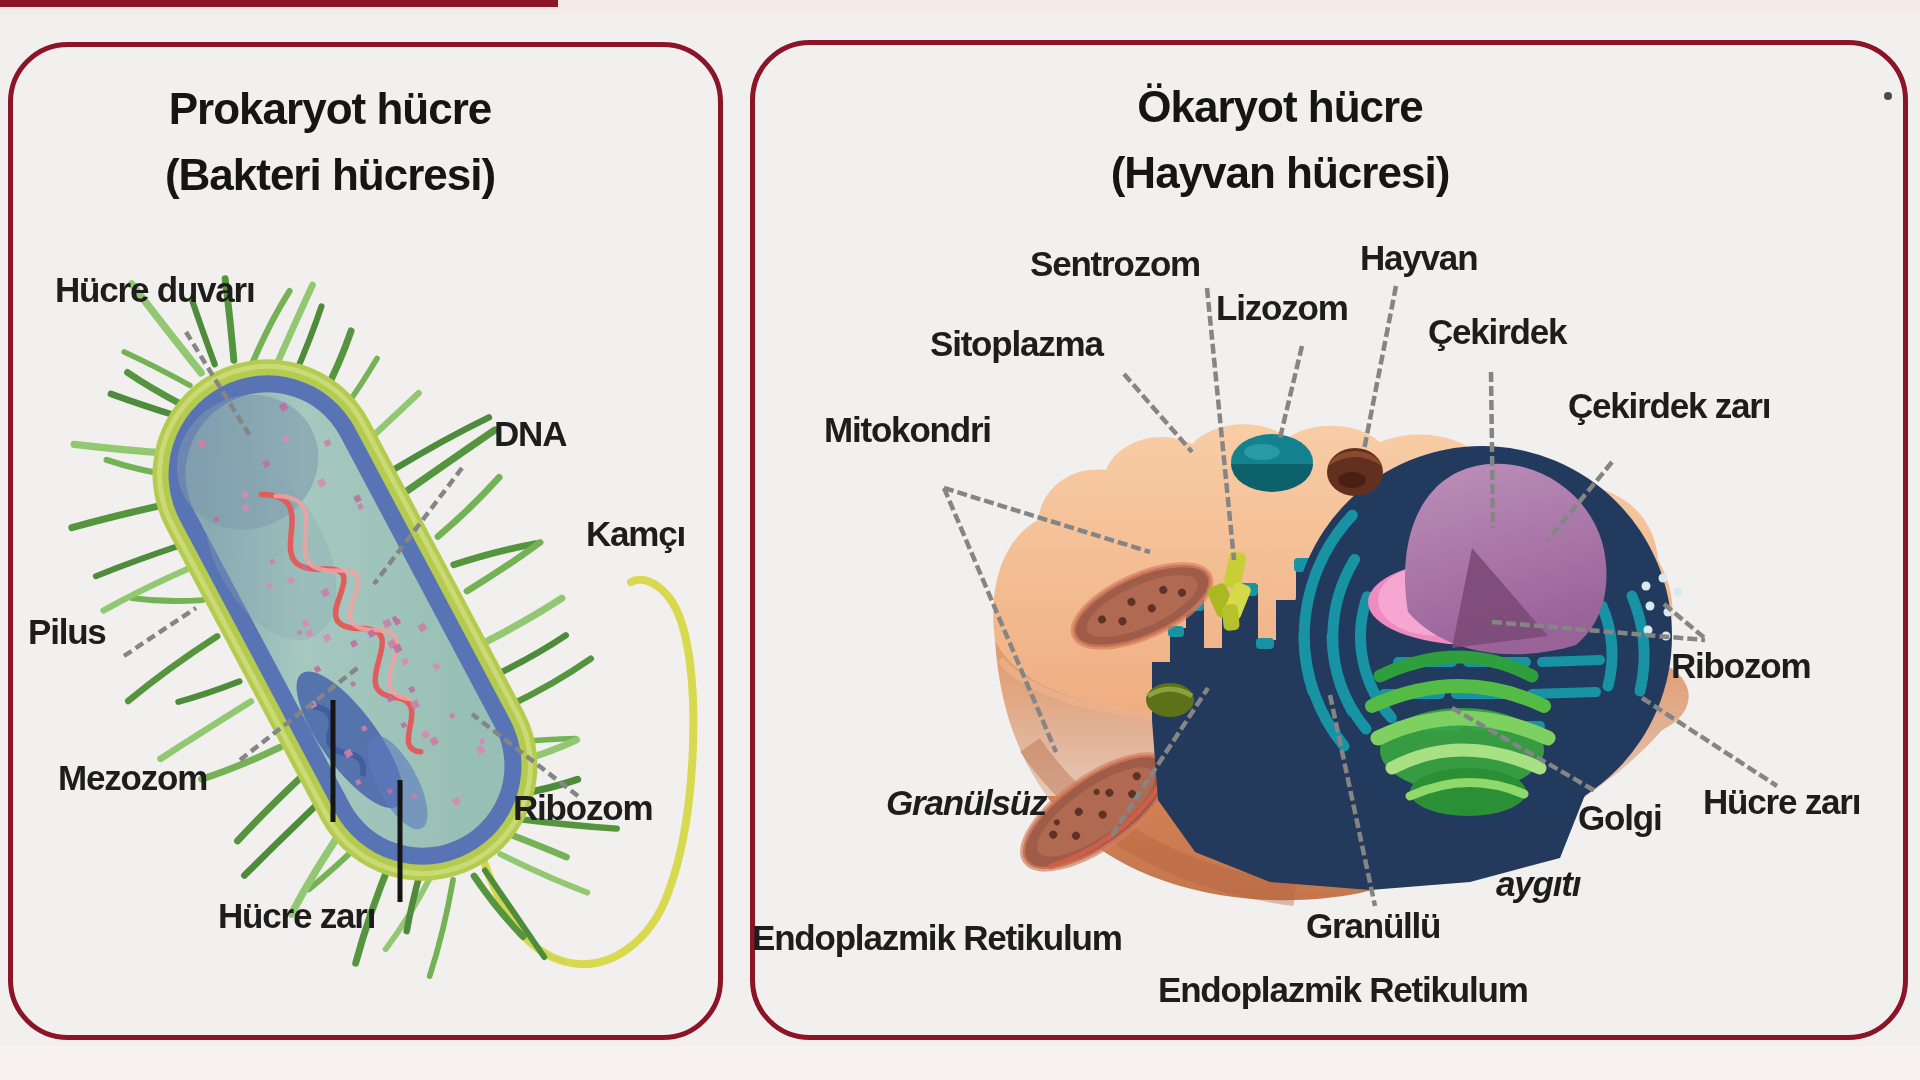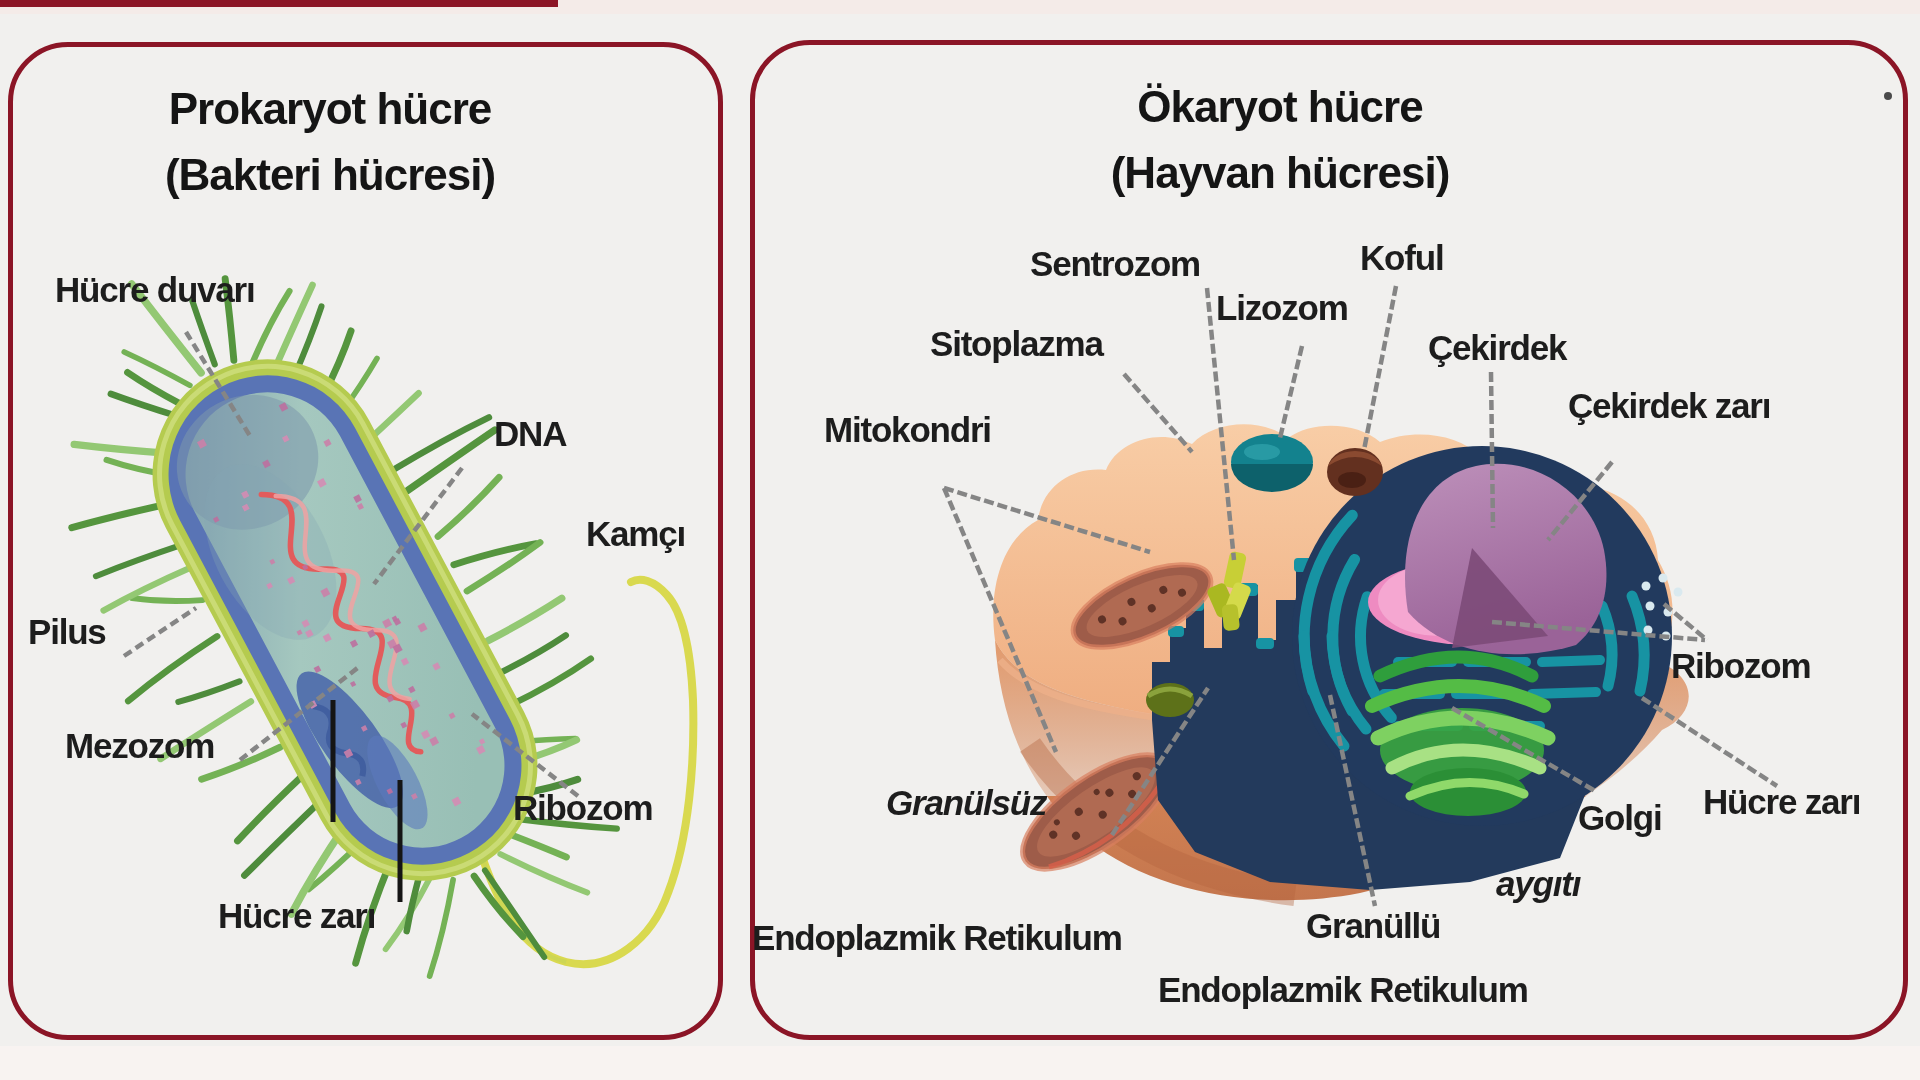--- a/index.html
+++ b/index.html
@@ -358,28 +358,28 @@
   </div>
   <div class="title" style="left:1020px;top:74px;width:520px;">
     <div>Ökaryot hücre</div>
     <div>(Hayvan hücresi)</div>
   </div>
 
   <div class="lbl" style="left:55px;top:272px;">Hücre duvarı</div>
   <div class="lbl" style="left:458px;top:416px;margin-left:36px;">DNA</div>
   <div class="lbl" style="left:586px;top:516px;">Kamçı</div>
   <div class="lbl" style="left:28px;top:614px;">Pilus</div>
-  <div class="lbl" style="left:58px;top:728px;margin-left:7px;">Mezozom</div>
+  <div class="lbl" style="left:58px;top:760px;">Mezozom</div>
   <div class="lbl" style="left:513px;top:790px;">Ribozom</div>
   <div class="lbl" style="left:218px;top:898px;">Hücre zarı</div>
 
   <div class="lbl" style="left:1030px;top:246px;">Sentrozom</div>
-  <div class="lbl" style="left:1360px;top:240px;">Koful</div>
+  <div class="lbl" style="left:1360px;top:240px;">Hayvan</div>
   <div class="lbl" style="left:1216px;top:290px;">Lizozom</div>
-  <div class="lbl" style="left:1428px;top:330px;">Çekirdek</div>
+  <div class="lbl" style="left:1428px;top:314px;">Çekirdek</div>
   <div class="lbl" style="left:930px;top:326px;">Sitoplazma</div>
   <div class="lbl" style="left:1568px;top:388px;">Çekirdek zarı</div>
   <div class="lbl" style="left:824px;top:412px;">Mitokondri</div>
   <div class="lbl" style="left:1671px;top:648px;">Ribozom</div>
   <div class="lbl" style="left:886px;top:785px;font-style:italic;">Granülsüz</div>
   <div class="lbl" style="left:752px;top:920px;">Endoplazmik Retikulum</div>
   <div class="lbl" style="left:1578px;top:800px;">Golgi</div>
   <div class="lbl" style="left:1496px;top:866px;font-style:italic;">aygıtı</div>
   <div class="lbl" style="left:1703px;top:784px;">Hücre zarı</div>
   <div class="lbl" style="left:1306px;top:908px;">Granüllü</div>

